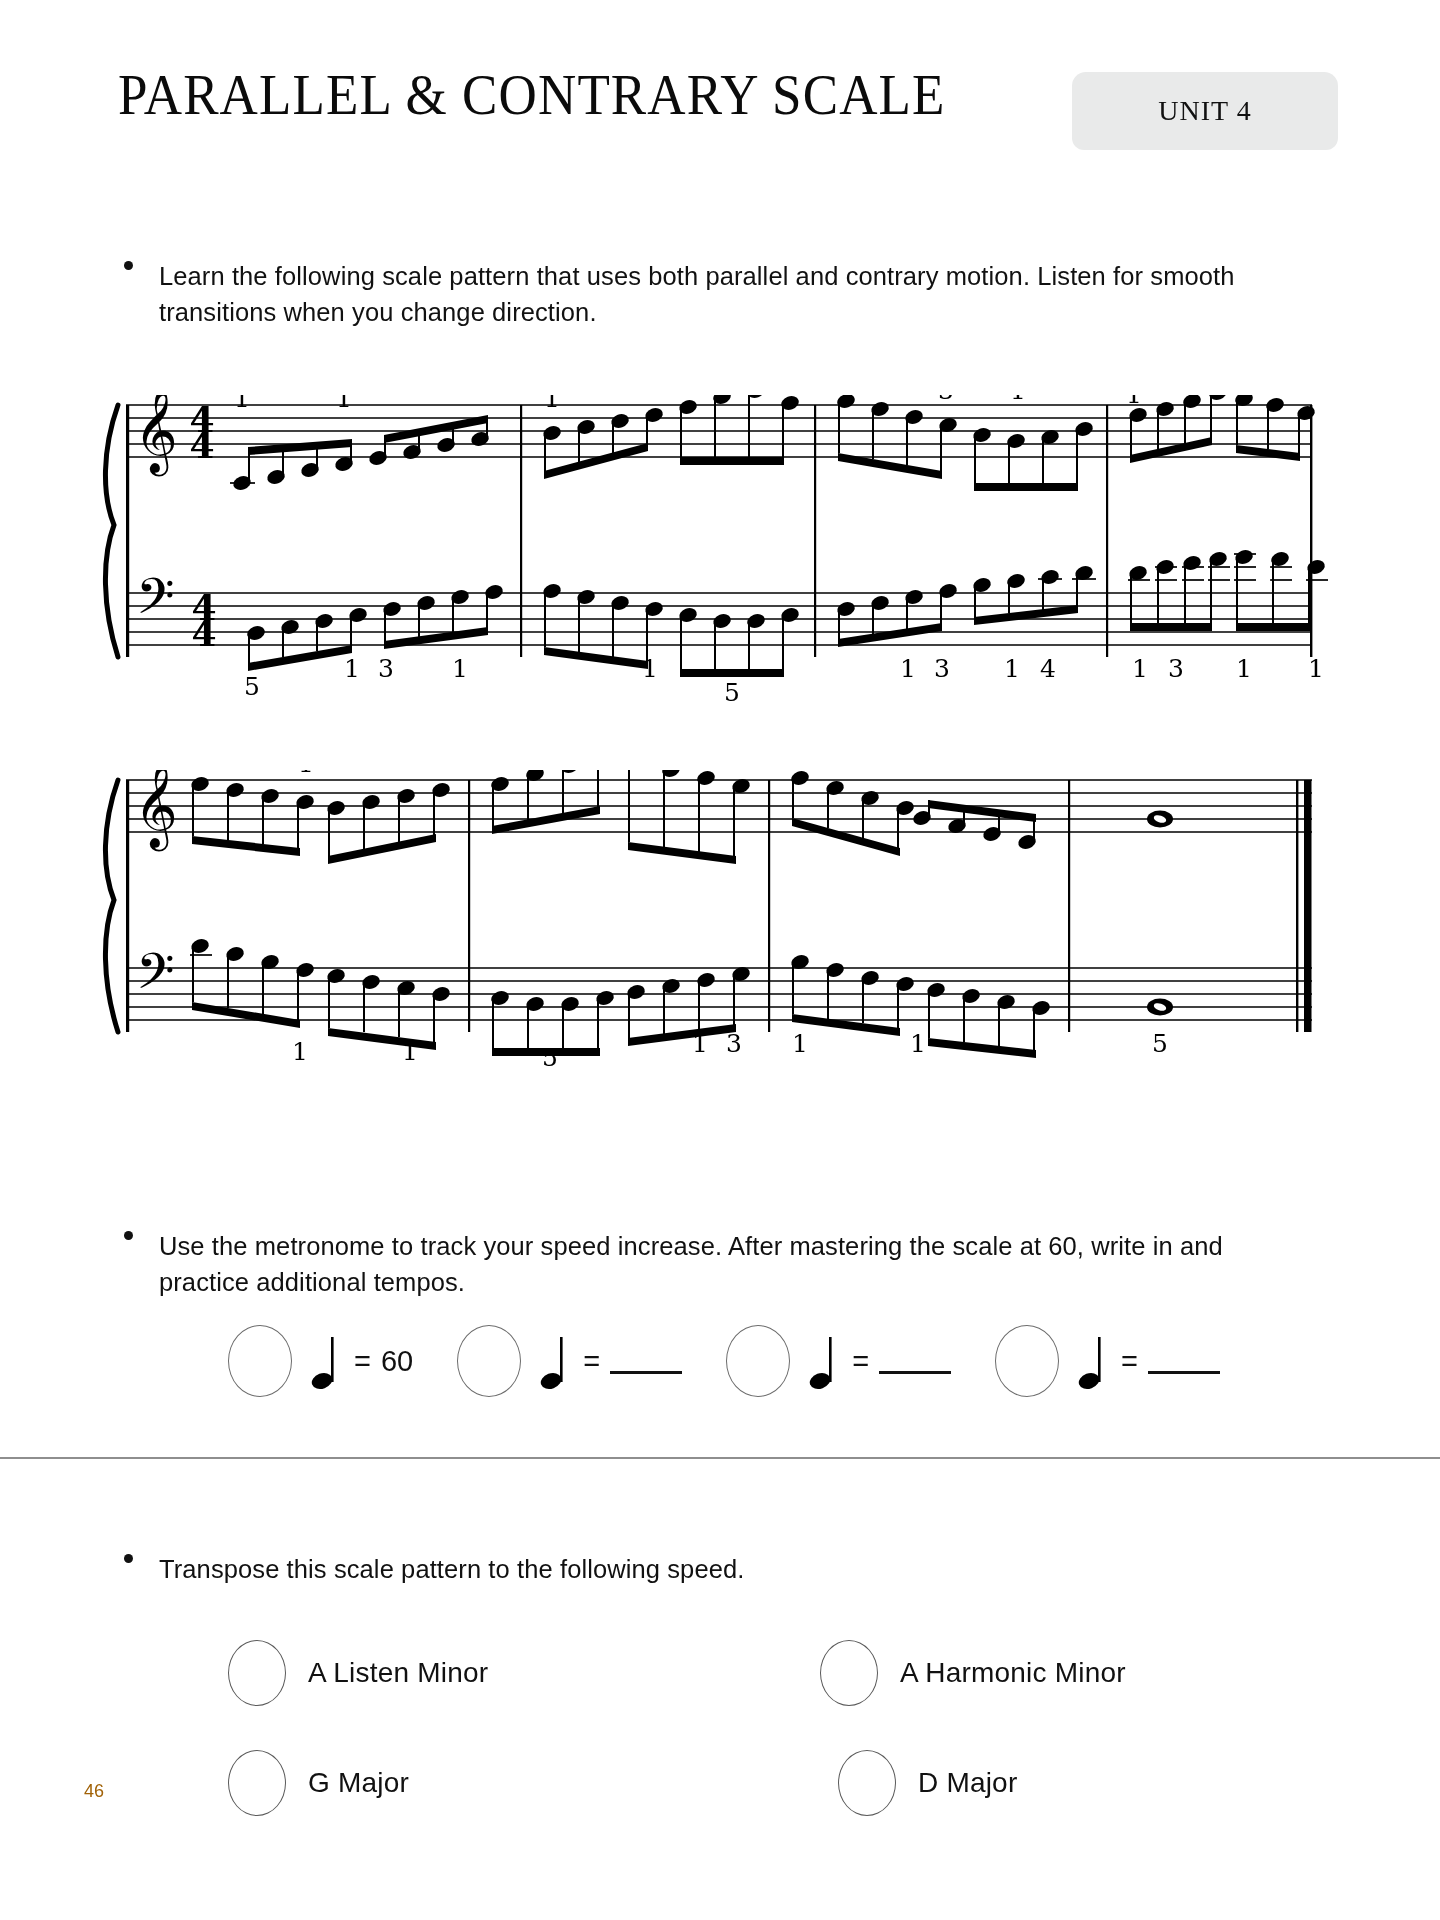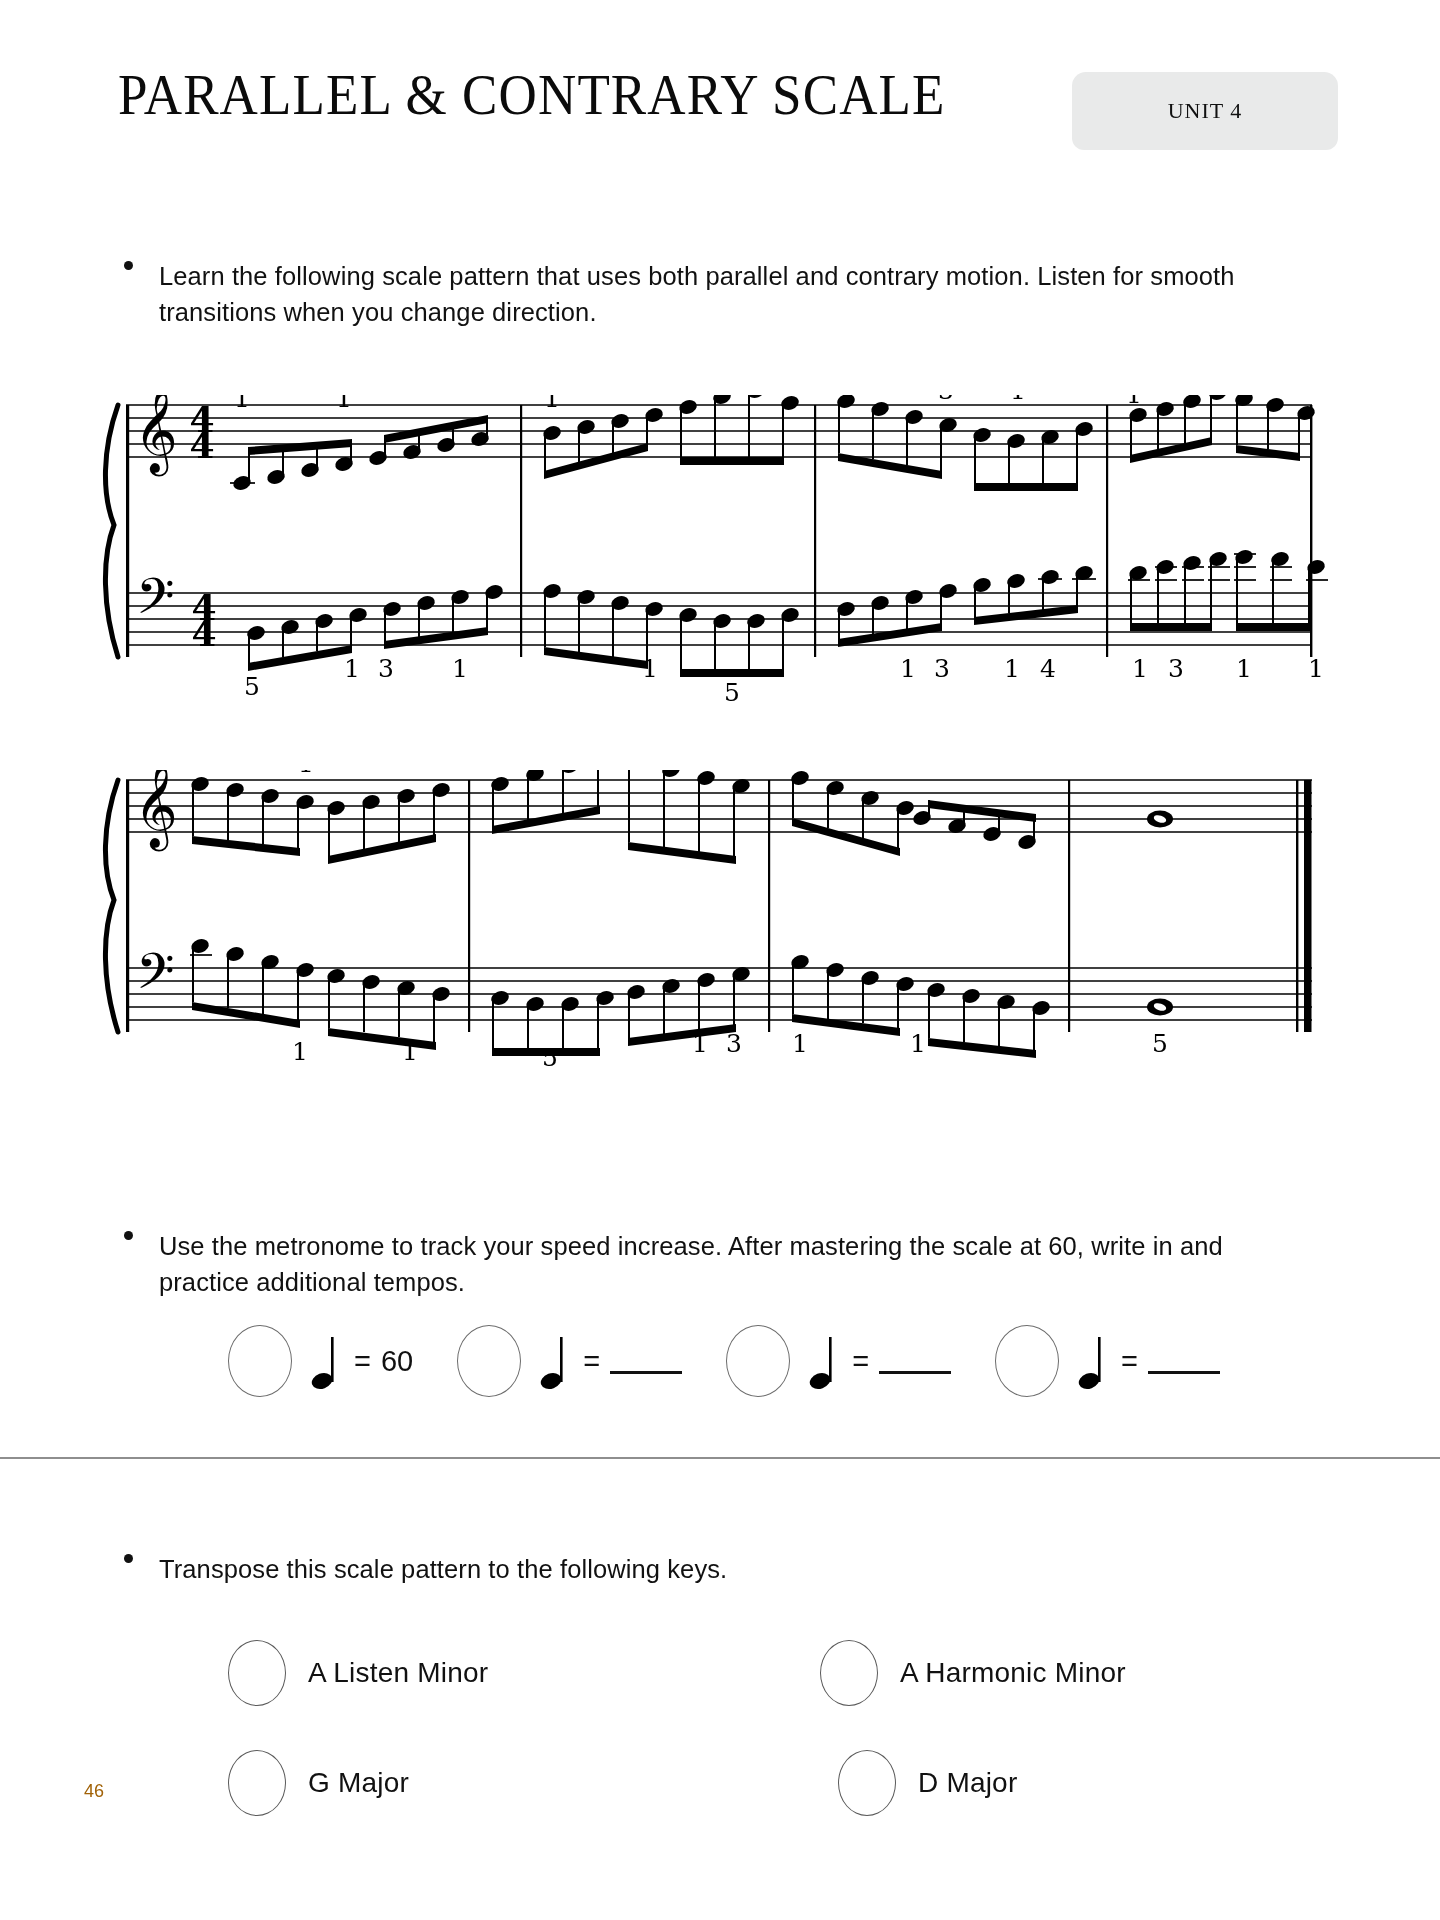--- a/index.html
+++ b/index.html
@@ -29,21 +29,21 @@
     position:absolute;left:1072px;top:72px;
     width:266px;height:78px;
     background:#e9eaea;
     border-radius:14px 14px 12px 12px;
     box-shadow:0 0 0 0 rgba(0,0,0,0);
   }
   .unit-badge .unit-label{
     position:absolute;left:0;top:0;width:266px;height:78px;
     display:flex;align-items:center;justify-content:center;
     font-family:"Liberation Serif", serif;
-    font-size:22px;letter-spacing:1px;color:#111;
+    font-size:28px;letter-spacing:1px;color:#111;
   }
 
   
   .bullet-row{position:absolute;display:flex;align-items:flex-start;}
   .bullet-dot{
     width:9px;height:9px;border-radius:50%;background:#111;
     margin-top:16px;margin-right:26px;flex:0 0 auto;
   }
   .bullet-text{
     font-size:25.5px;line-height:1.42;color:#111;
@@ -699,21 +699,21 @@
       </svg>
       <span class="metro-eq">=</span>
       <span class="metro-blank"></span>
     </div>
   </div>
 
   <div class="divider"></div>
 
   <div class="bullet-row" style="left:124px;top:1538px;width:1180px;">
     <div class="bullet-dot"></div>
-    <div class="bullet-text">Transpose this scale pattern to the following keys.</div>
+    <div class="bullet-text">Transpose this scale pattern to the following speed.</div>
   </div>
 
   <div class="key-grid">
 
     <div class="key-item" style="left:0px;top:0px;">
       <div class="key-circle"></div>
       <span class="key-label">A Listen Minor</span>
     </div>
 
     <div class="key-item" style="left:592px;top:0px;">

